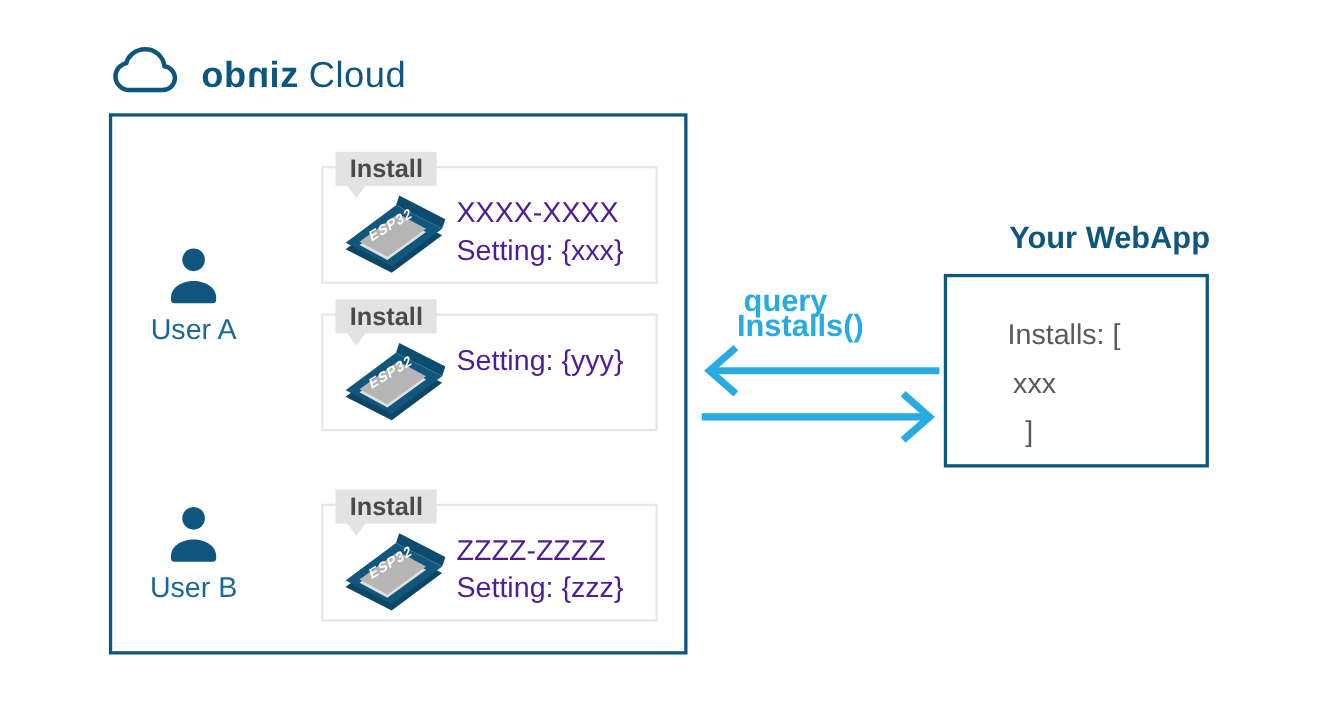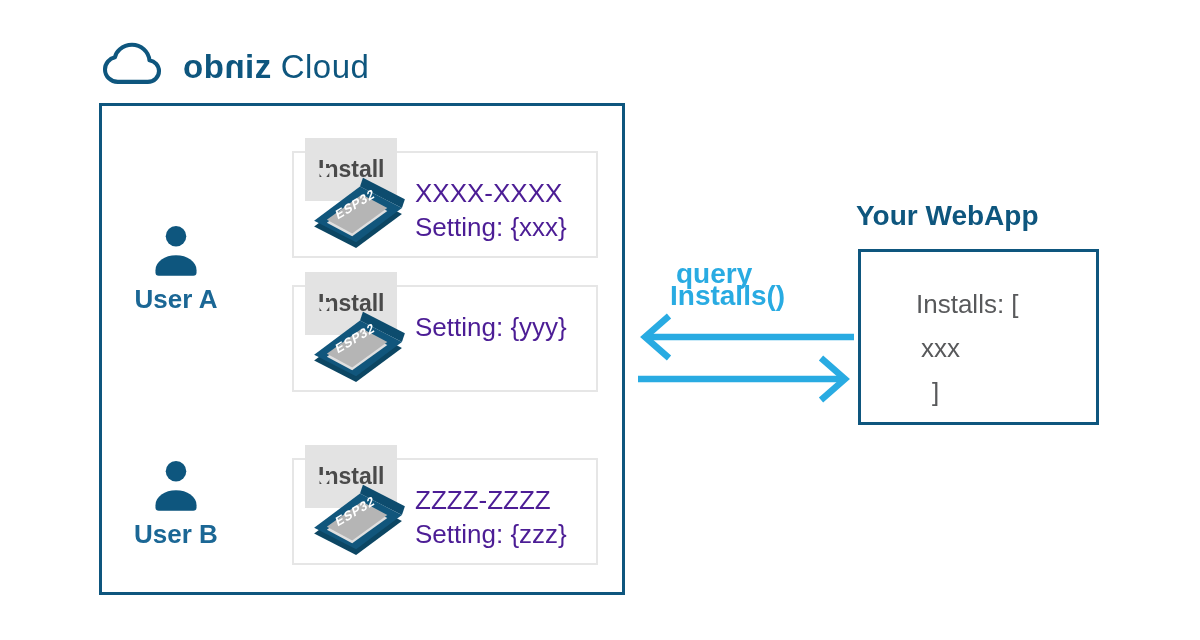--- a/index.html
+++ b/index.html
@@ -11,49 +11,49 @@
   .logo-text{font-size:33px;color:#0e567e;letter-spacing:.5px;white-space:nowrap;}
   .logo-bold{font-weight:700;}
   .flip-n{display:inline-block;transform:scaleX(-1);font-weight:700;}
   .logo-regular{font-weight:400;margin-left:9px;}
 
   
   .cloud-box{position:absolute;left:99px;top:103px;width:526px;height:492px;
              border:3px solid #0e567e;box-sizing:border-box;background:#fff;}
 
   
-  .user{position:absolute;width:110px;text-align:center;font-weight:bold;}
+  .user{position:absolute;width:110px;text-align:center;}
   .user-a{left:121px;top:223px;}
   .user-b{left:121px;top:458px;}
   .user svg{display:block;margin:0 auto;}
   .user-label{margin-top:7px;font-size:26px;color:#1b6795;}
 
   
   .card{position:absolute;left:292px;width:306px;height:107px;background:#fff;
         border:2px solid #e6e6e6;box-sizing:border-box;}
   .card-1{top:151px;}
   .card-2{top:285px;}
   .card-3{top:458px;}
   .tag{position:absolute;left:11px;top:-15px;background:#e3e3e3;color:#4a4a4a;
-       font-weight:700;font-size:23px;line-height:31px;padding:16px 13px;}
+       font-weight:700;font-size:23px;line-height:31px;padding:0 13px;}
   .tag-arrow{position:absolute;left:21px;top:15px;width:0;height:0;
              border-left:9px solid transparent;border-right:9px solid transparent;
              border-top:12px solid #e3e3e3;}
   .chip{position:absolute;left:17px;top:17px;}
   .chip-text{font-size:13px;font-weight:700;fill:#ffffff;letter-spacing:1px;}
   .card-text{position:absolute;left:121px;top:23px;font-size:26px;color:#4c1d95;line-height:34px;white-space:nowrap;}
 
   
   .query-line{position:absolute;color:#29abe2;font-weight:700;font-size:28px;white-space:nowrap;}
   .query-1{left:676px;top:238px;margin-top:20px;}
   .query-2{left:670px;top:280px;}
   .arrows{position:absolute;left:632px;top:312px;}
 
   
-  .webapp-title{position:absolute;left:856px;top:200px;width:244px;text-align:left;
+  .webapp-title{position:absolute;left:856px;top:200px;width:244px;text-align:right;
                 font-size:28px;font-weight:700;color:#0e567e;white-space:nowrap;}
   .webapp-box{position:absolute;left:858px;top:249px;width:241px;height:176px;
               border:3px solid #0e567e;box-sizing:border-box;background:#fff;}
   .code{position:absolute;left:55px;top:30px;font-size:26px;color:#58595b;line-height:44px;}
   .code-line2{margin-left:5px;}
   .code-line3{margin-left:16px;}
 </style>
 </head>
 <body>
 

